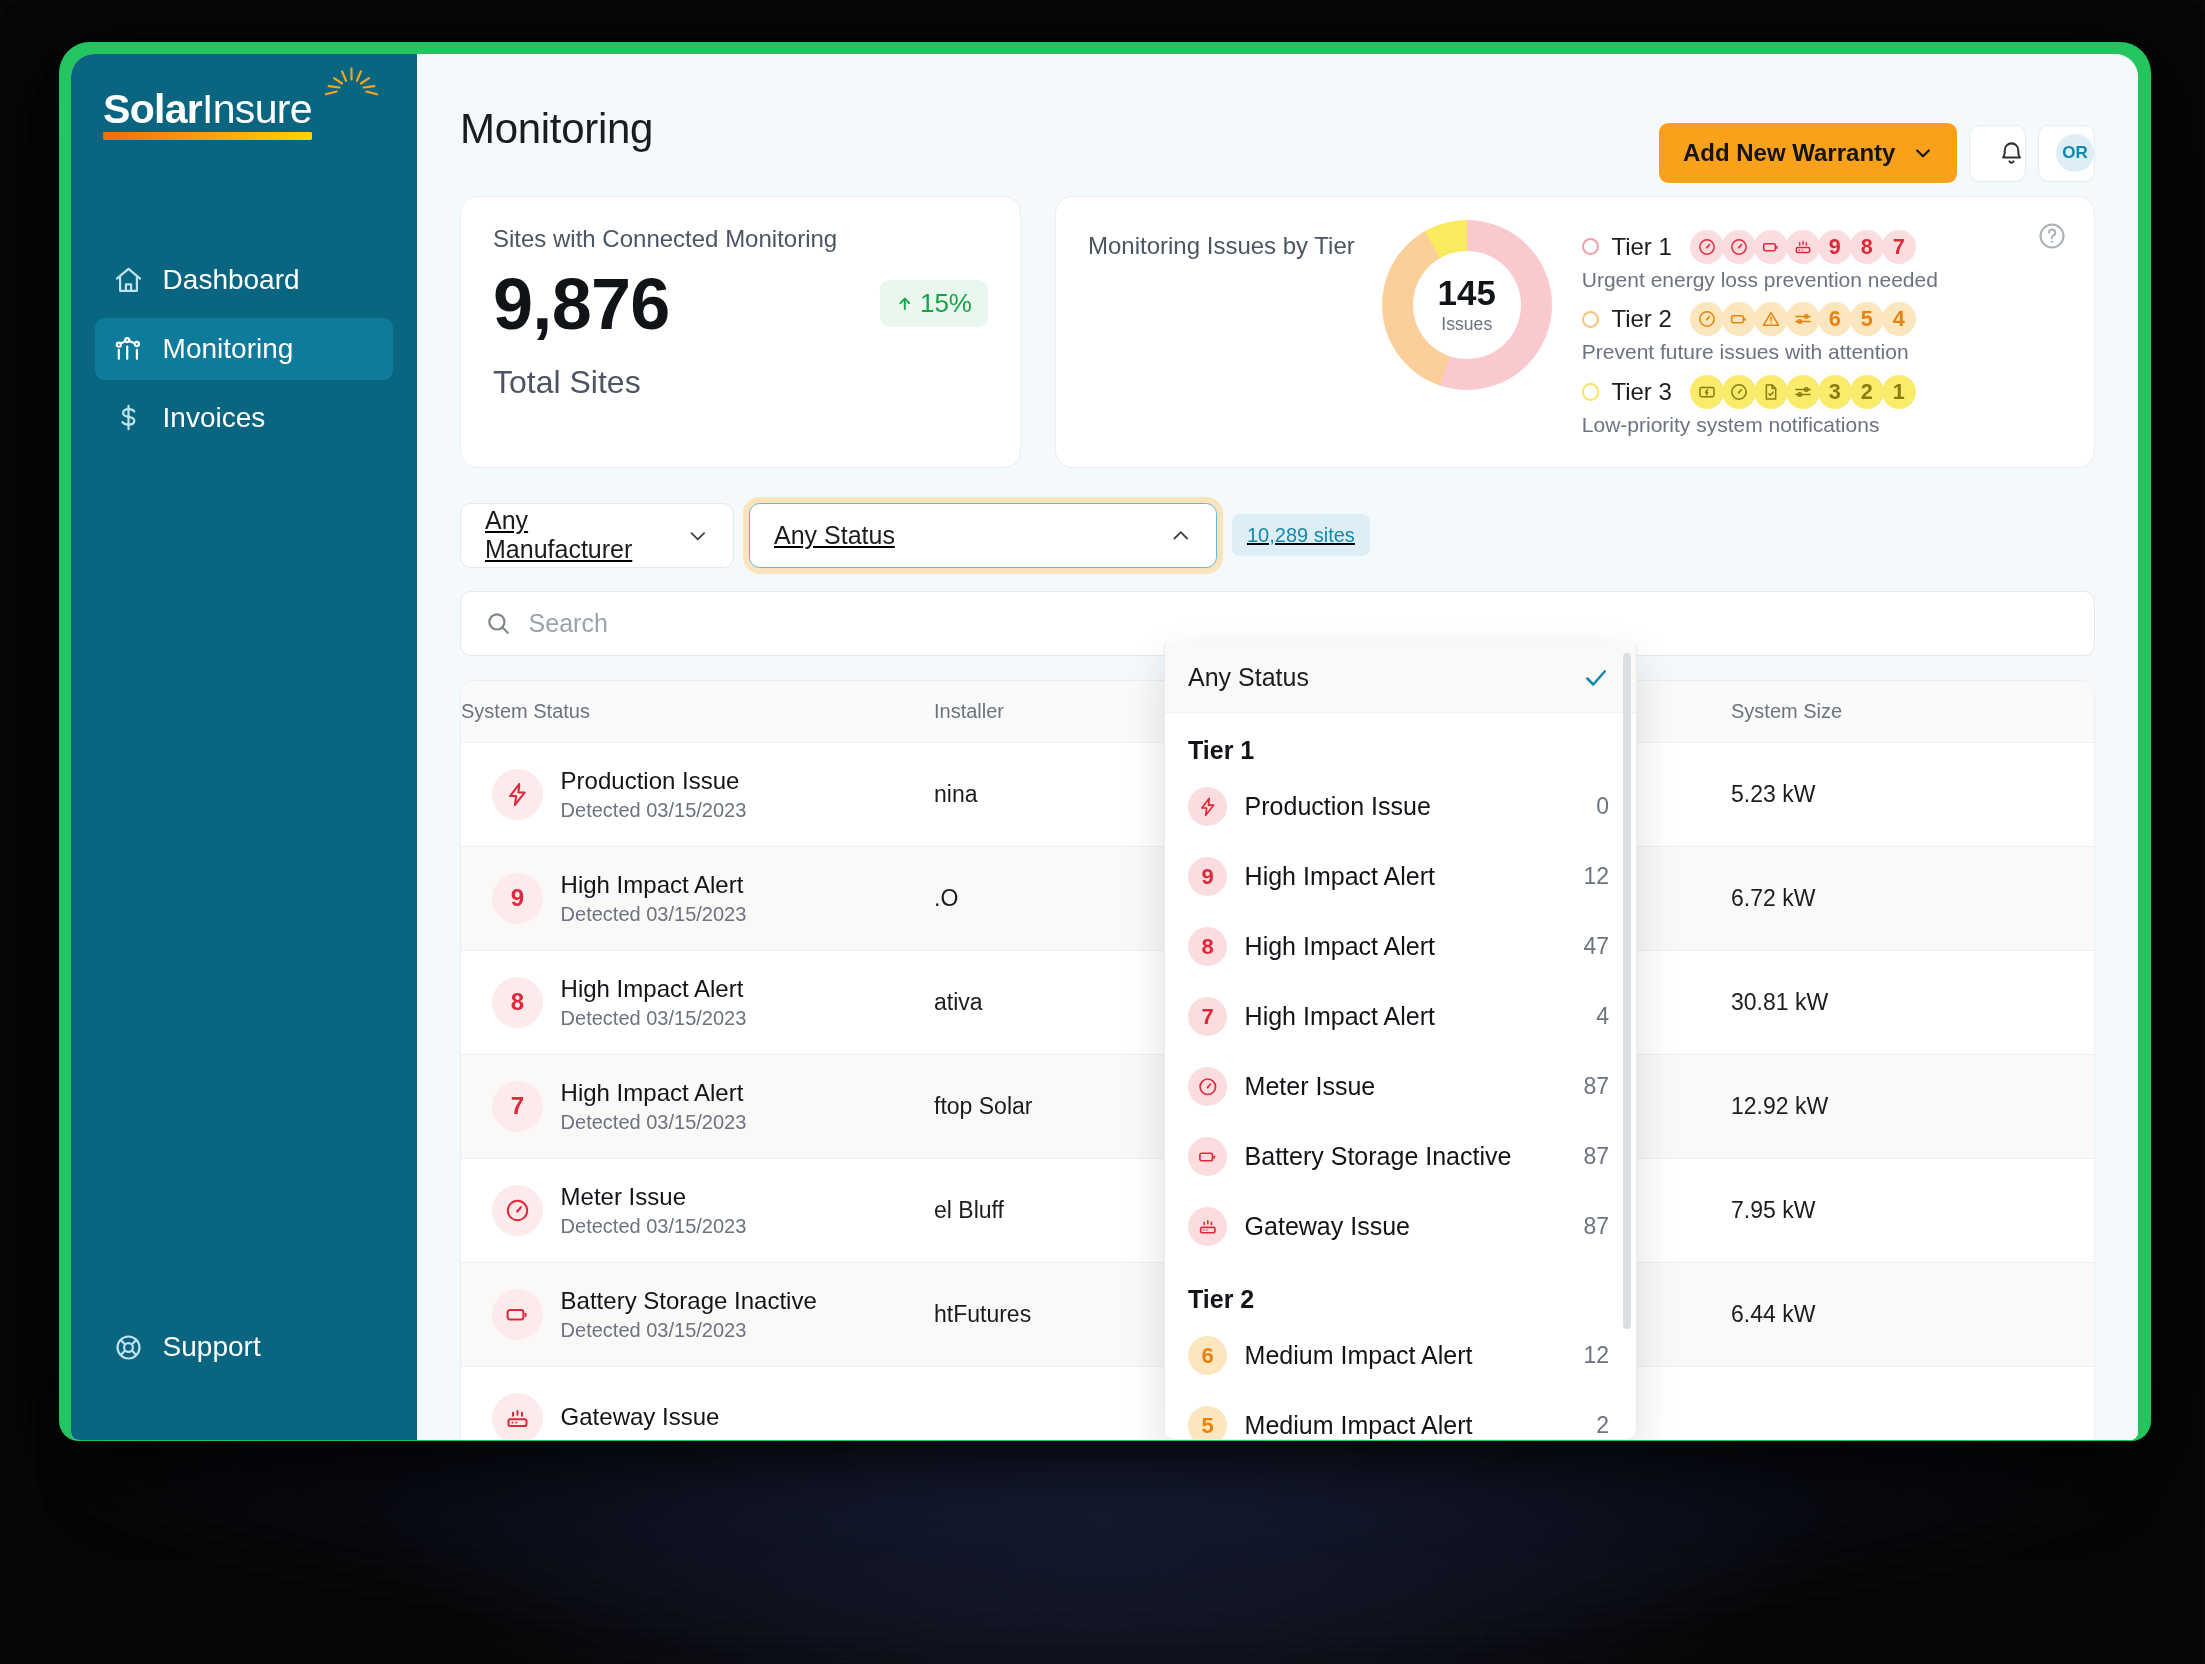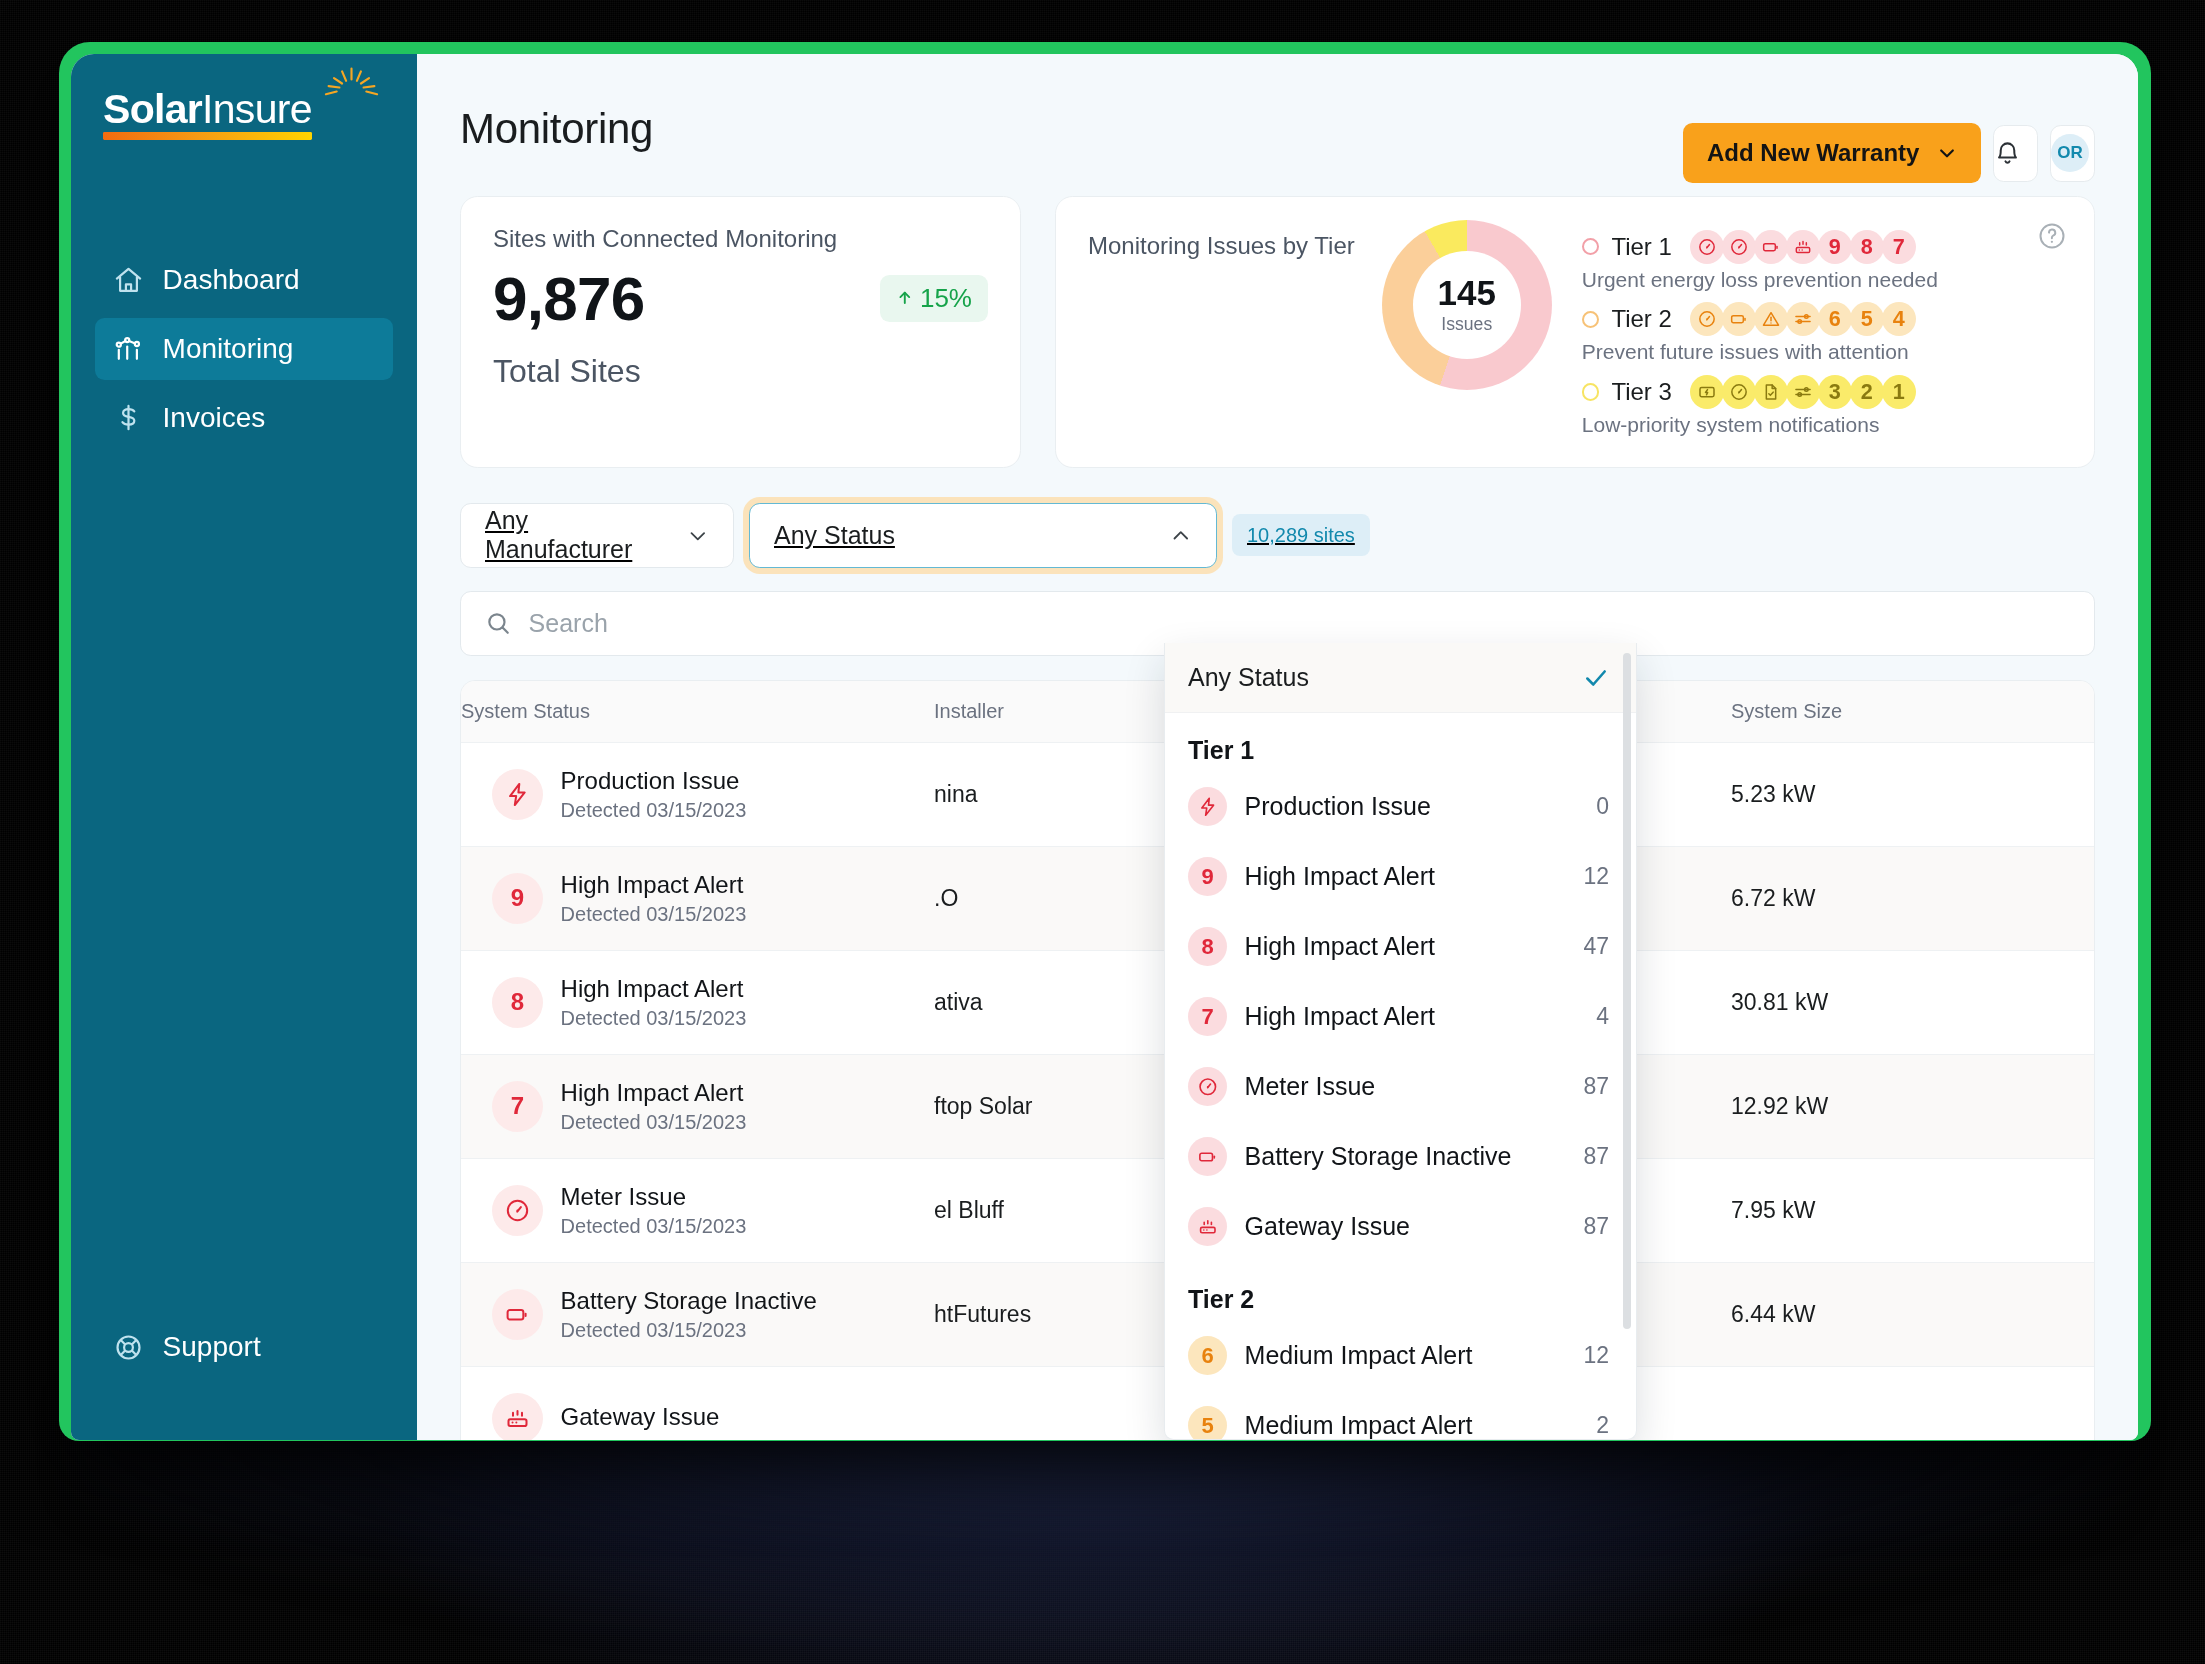--- a/index.html
+++ b/index.html
@@ -105,42 +105,42 @@
   #topbar-actions { display: flex; align-items: center; gap: 12px; margin-top: 48px; }
   #add-warranty {
     background: #f9a11b; color: #141414;
     border: none; border-radius: 9.5px;
     font-family: inherit; font-size: 24px; font-weight: 700;
     padding: 16px 24px;
     display: flex; align-items: center; gap: 17.6px;
     cursor: pointer;
   }
   .icon-btn {
-    width: 45px; height: 57px;
+    width: 57px; height: 57px;
     background: #fff; border: 1.4px solid #e6ebee; border-radius: 10.8px;
-    display: flex; align-items: center; justify-content: flex-start;
+    display: flex; align-items: center; justify-content: flex-end;
     cursor: pointer;
   }
   #avatar-circle {
     width: 38px; height: 38px; border-radius: 50%;
     background: #ddeef7; color: #1289ad;
     font-size: 17px; font-weight: 600;
     display: flex; align-items: center; justify-content: center;
   }
 
   
   #cards { display: flex; gap: 34px; margin-top: 30px; }
   .card {
     background: #fff; border: 1.4px solid #e9eef1; border-radius: 17.6px;
     padding: 28px 32px;
   }
   #card-sites { width: 561px; }
   .card-label { font-size: 24px; color: #4b5563; font-weight: 400; }
   #sites-row { display: flex; align-items: center; justify-content: space-between; margin-top: 9.5px; }
-  #sites-value { font-size: 62px; font-weight: 700; color: #101418; letter-spacing: -0.7px; }
+  #sites-value { font-size: 72px; font-weight: 700; color: #101418; letter-spacing: -0.7px; }
   #sites-delta {
     background: #e9f7ef; color: #16a34a;
     font-size: 26px; border-radius: 9.5px;
     padding: 8px 16px; display: flex; align-items: center; gap: 6.8px;
   }
   #total-label { font-size: 32px; color: #4b5563; margin-top: 19px; }
   #total-value { font-size: 31px; color: #101418; margin-top: 5.4px; }
 
   #card-tiers { flex: 1 1 auto; position: relative; padding: 23px 30px 19px 32px; display: flex; align-items: flex-start; }
   #tier-title { font-size: 24px; color: #4b5563; padding-top: 12px; }

